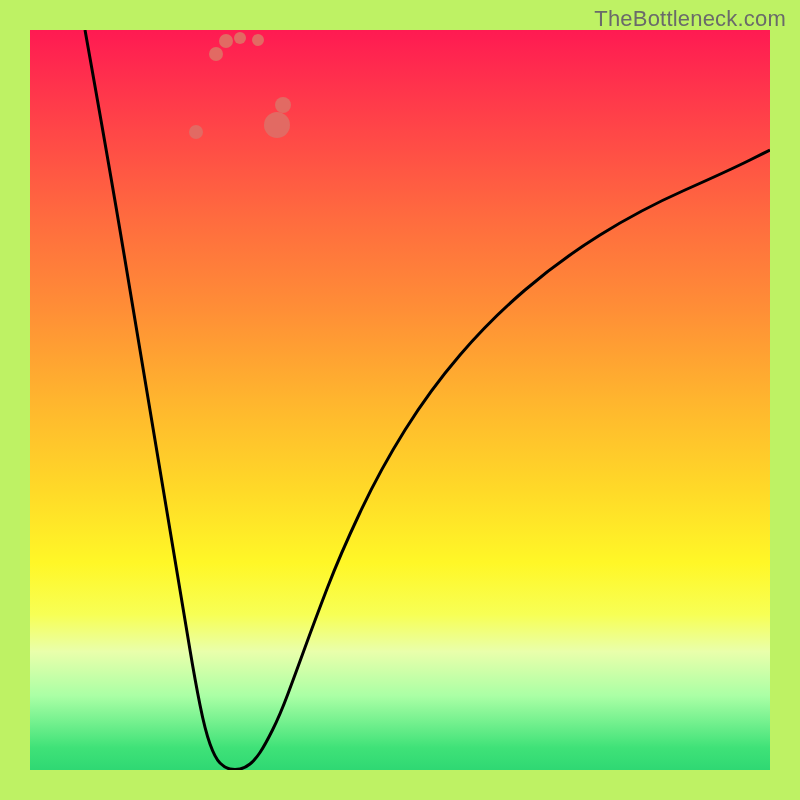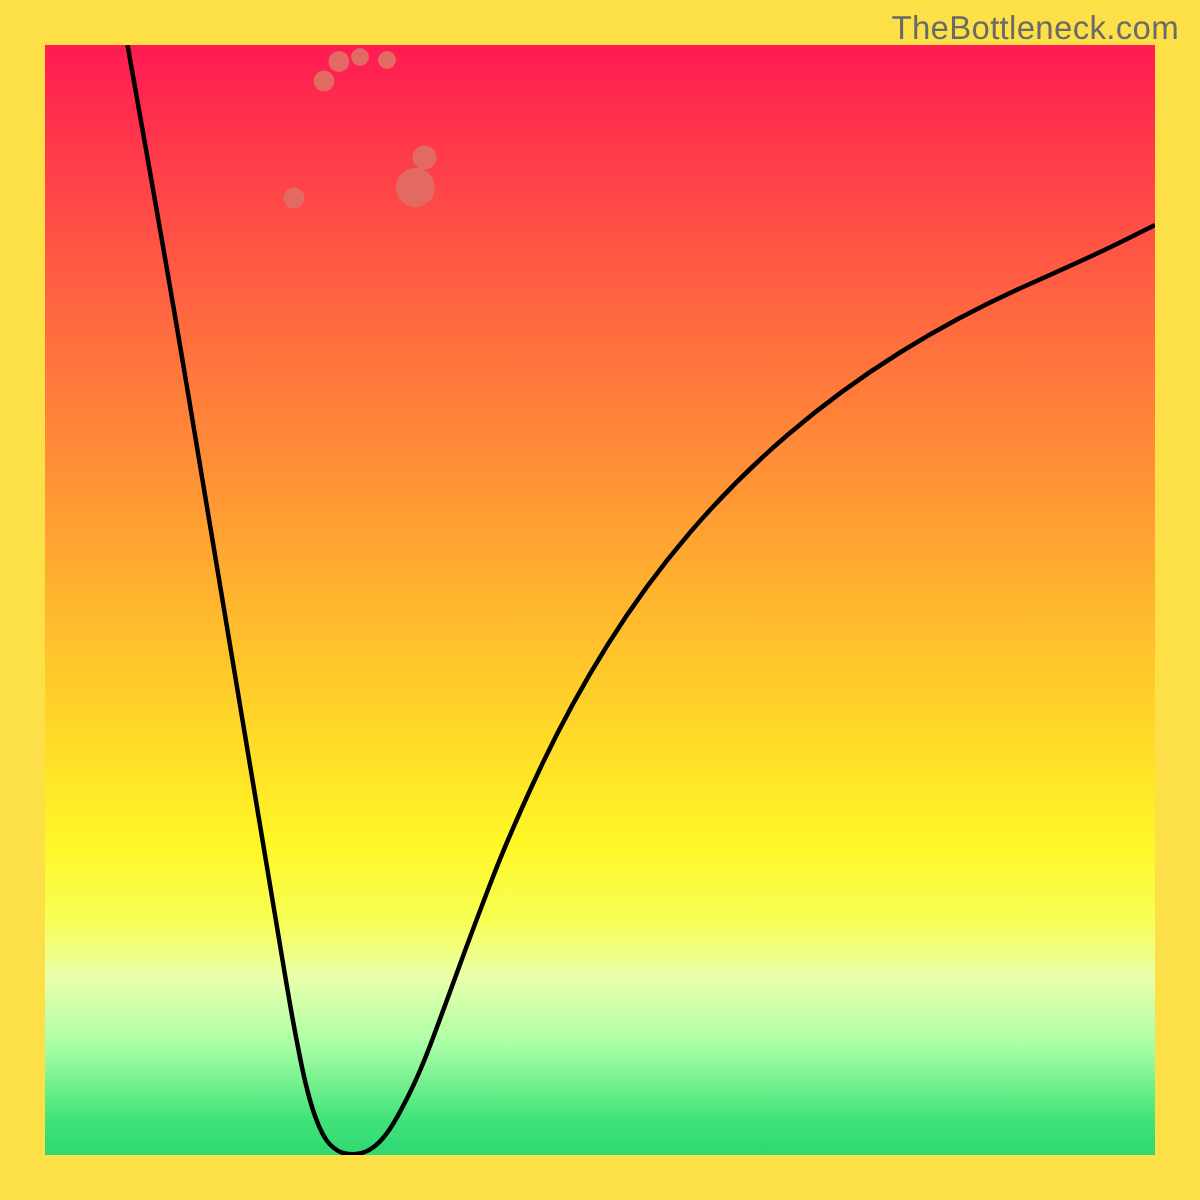--- a/index.html
+++ b/index.html
@@ -10,21 +10,21 @@
     overflow: hidden;
     background: #000;
     font-family: Arial, Helvetica, sans-serif;
   }
   .frame {
     position: absolute;
     left: 0;
     top: 0;
     width: 800px;
     height: 800px;
-    background: #fde047;
+    background: #bef264;
   }
   .plot {
     position: absolute;
     left: 30px;
     top: 30px;
     width: 740px;
     height: 740px;
     
     background: linear-gradient(
       to bottom,

